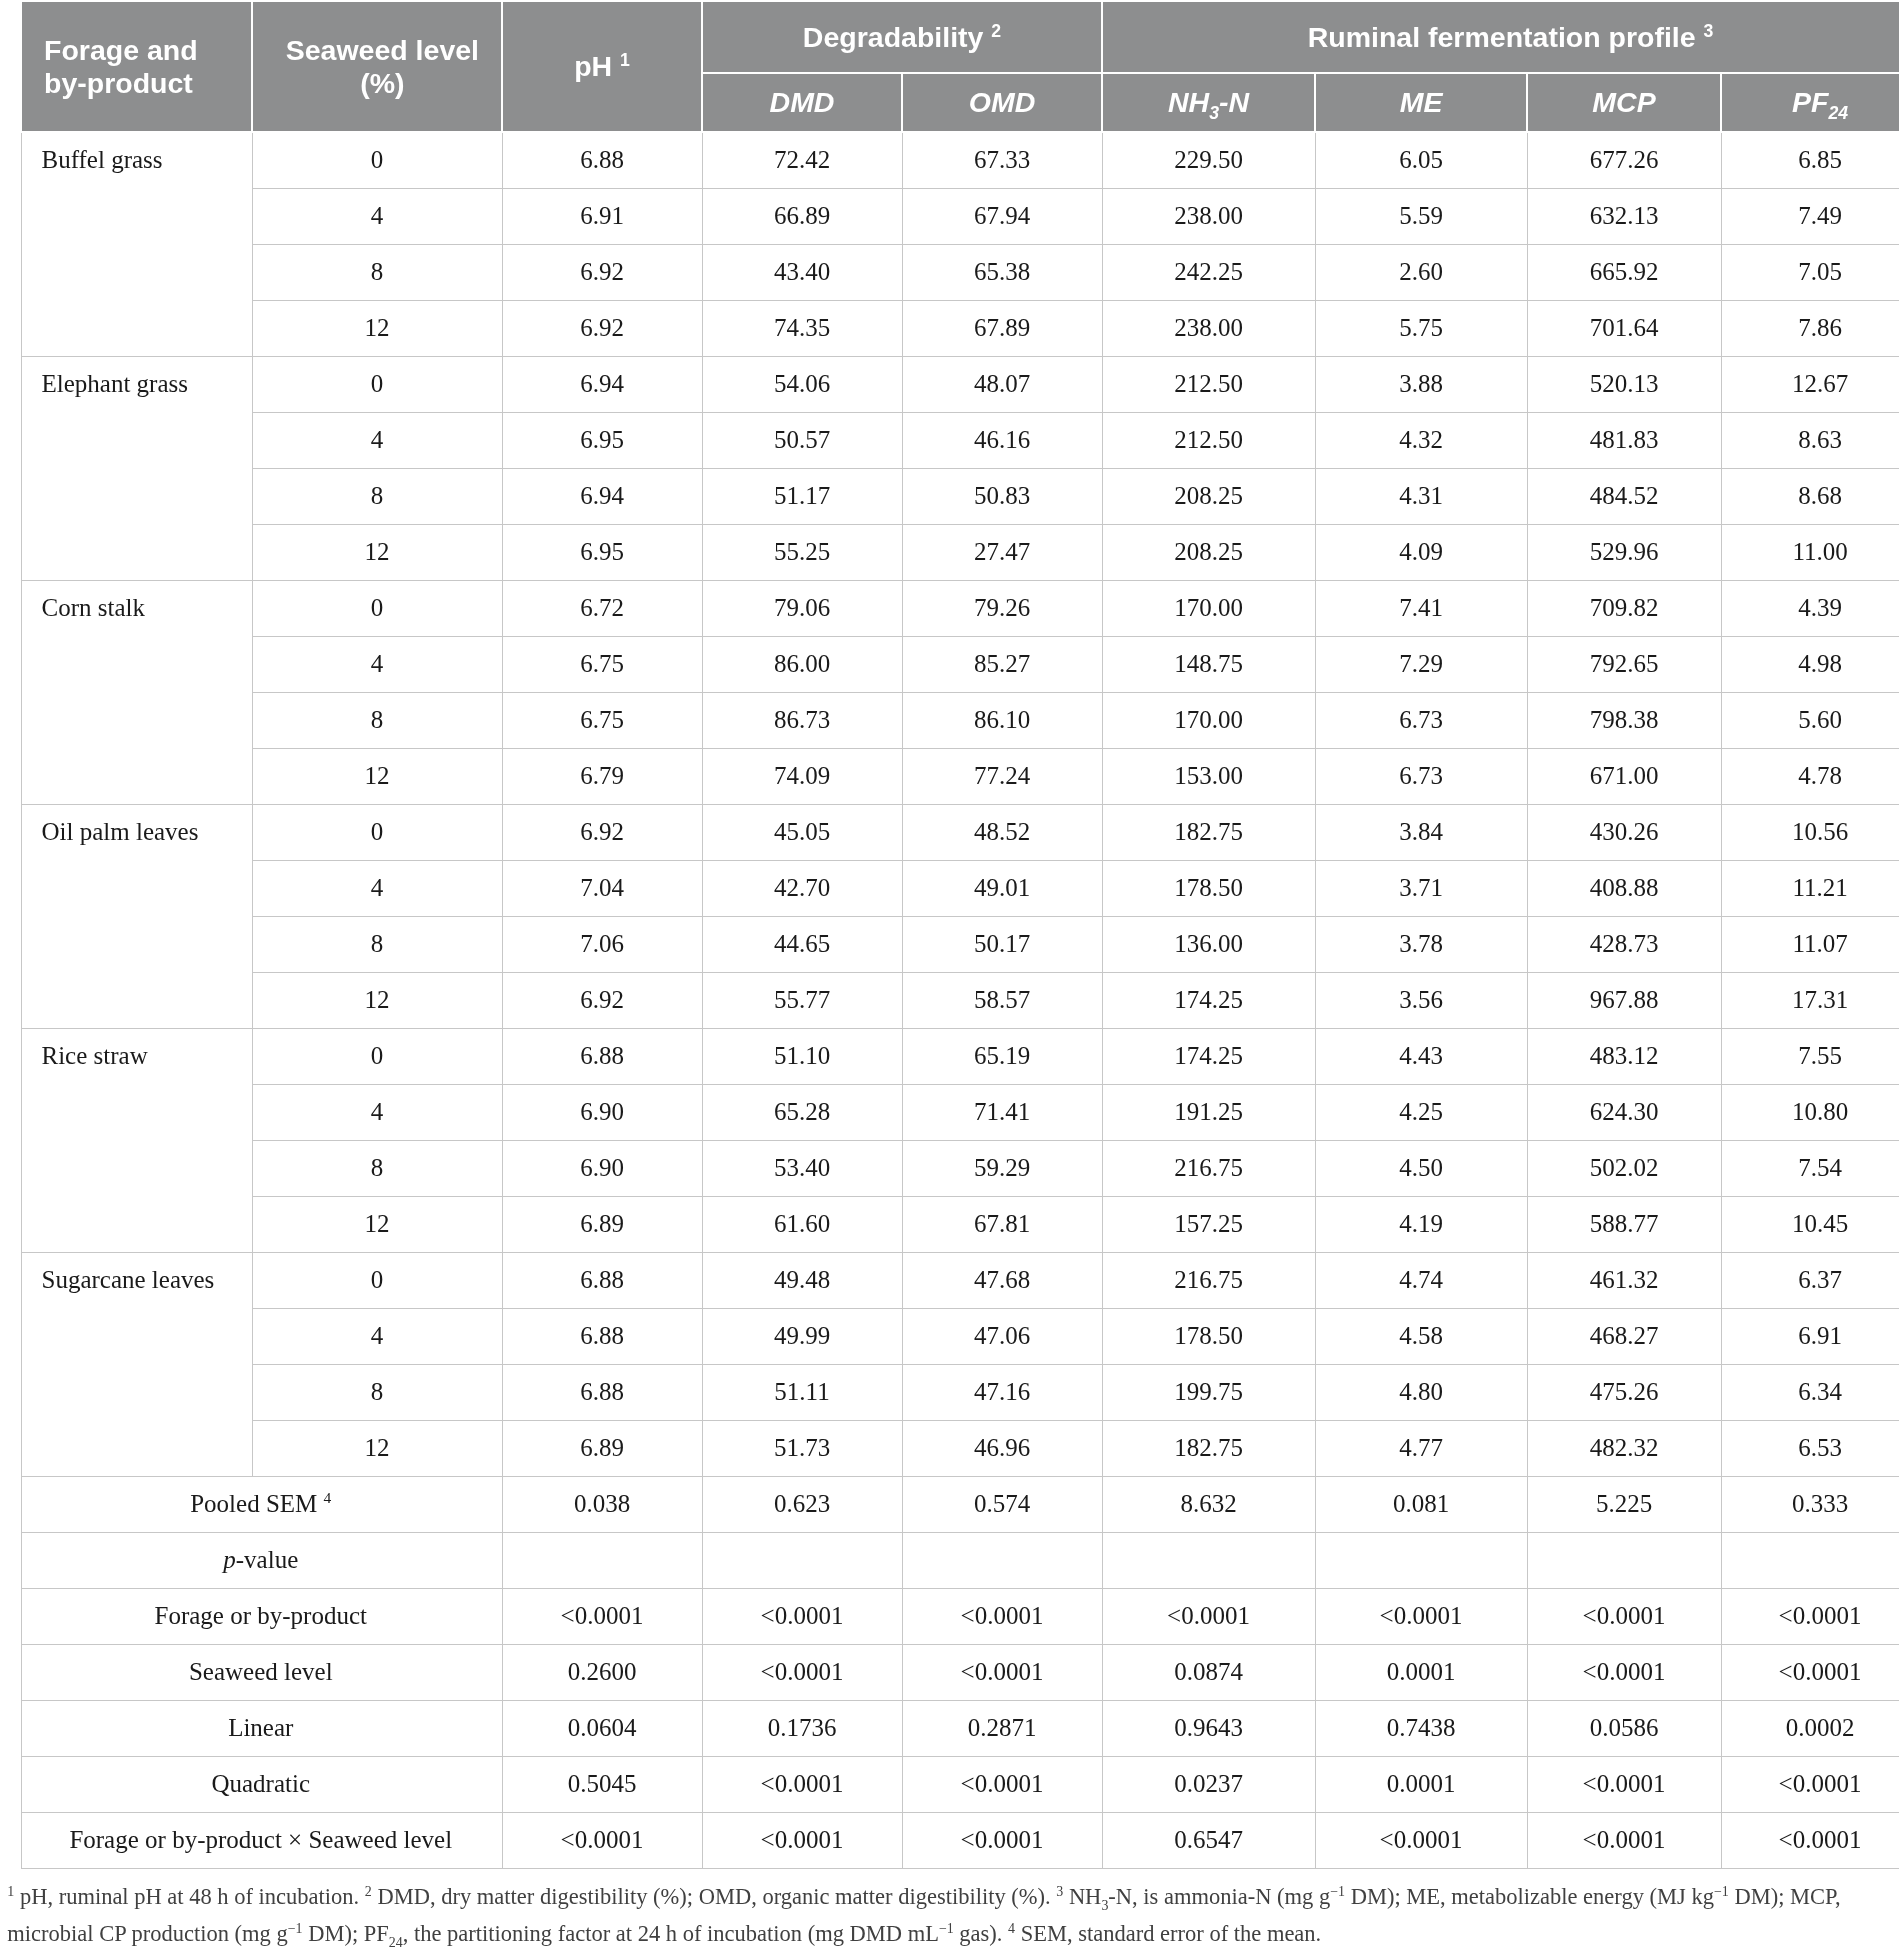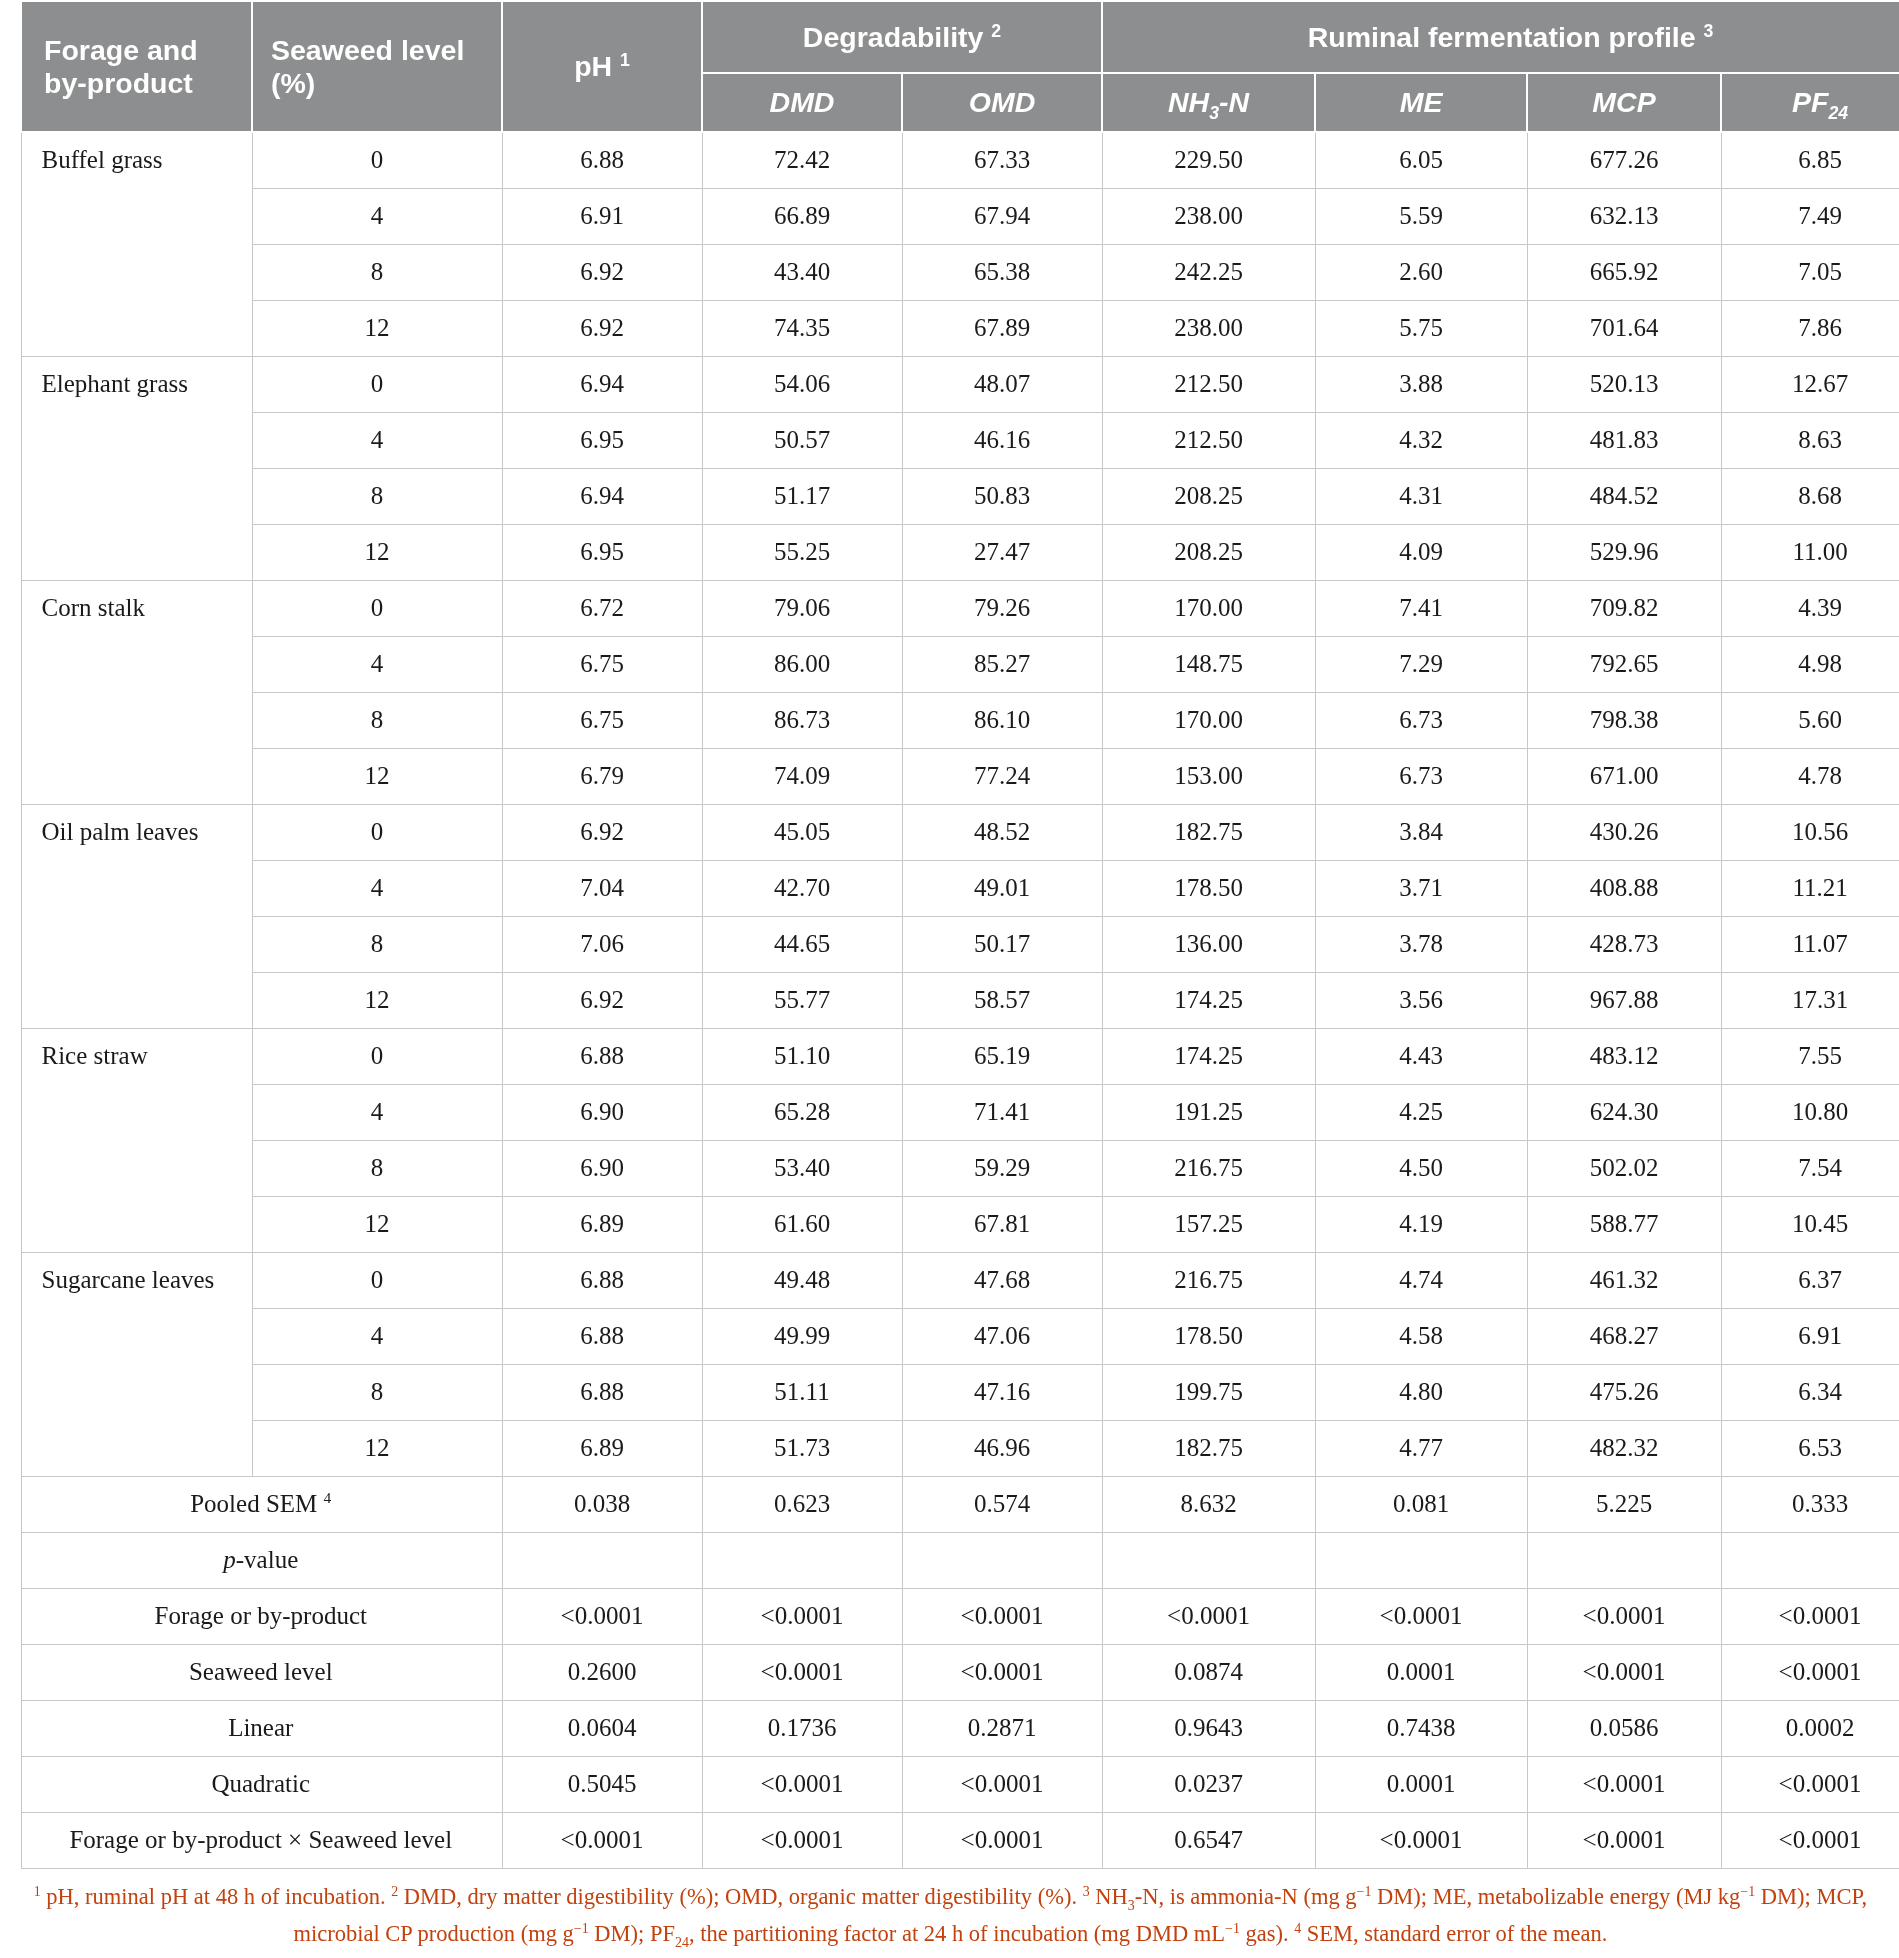--- a/index.html
+++ b/index.html
@@ -30,21 +30,21 @@
     font-size: 28.5px;
     border: 2.8px solid #ffffff;
     text-align: center;
     vertical-align: middle;
     padding: 0 7.3px;
     line-height: 1.15;
   }
   .tbl thead tr.hdr-top th { height: 72px; }
   .tbl thead tr.hdr-sub th { height: 59px; font-style: italic; }
   th.hl  { text-align: left; padding-left: 22px; }
-  th.hl2 { text-align: left; padding-left: 18px; }
+  th.hl2 { text-align: center; padding-left: 18px; }
   .tbl td {
     border: 0.9px solid var(--brd);
     height: 56px;
     text-align: center;
     font-size: 25px;
     padding: 0 5.5px;
     background: #ffffff;
   }
   td.forage {
     text-align: left;
@@ -53,22 +53,21 @@
   }
   td.stat-label {
     text-align: center;
     padding-left: 4px;
   }
   sup, sub { font-size: 62%; line-height: 0; }
   .footnote {
     margin: 9.2px 5.5px 0 7.3px;
     font-size: 22.5px;
     line-height: 37px;
-    color: #c2410c;
-    text-align: center;
+    color: #404040;
   }
 </style>
 </head>
 <body>
 
 <div class="page">
   <table class="tbl">
     <colgroup>
       <col style="width:231px">
       <col style="width:250px">

